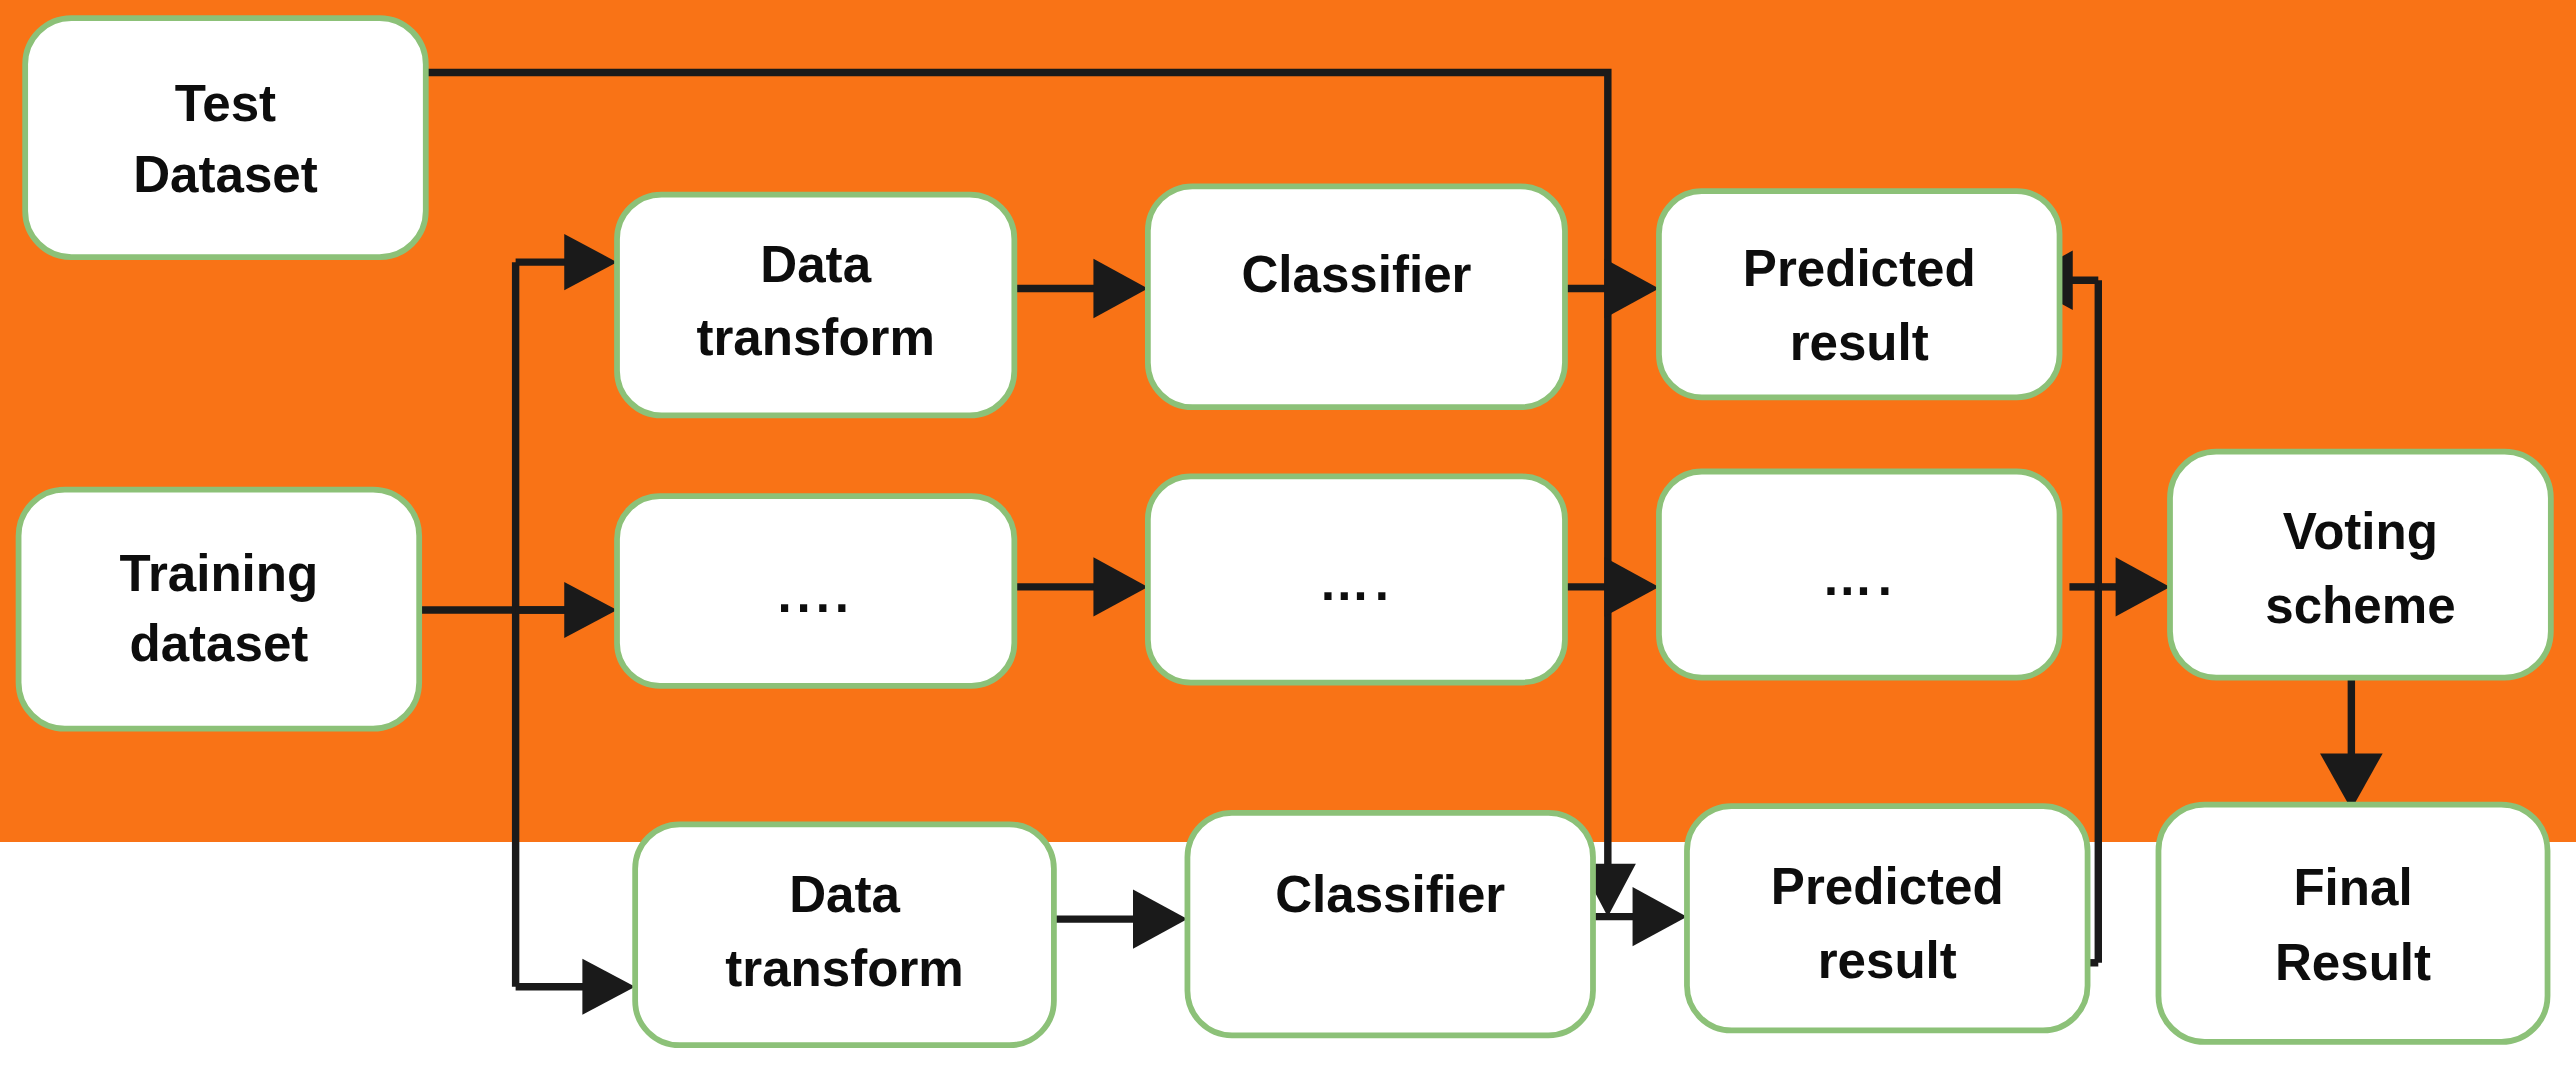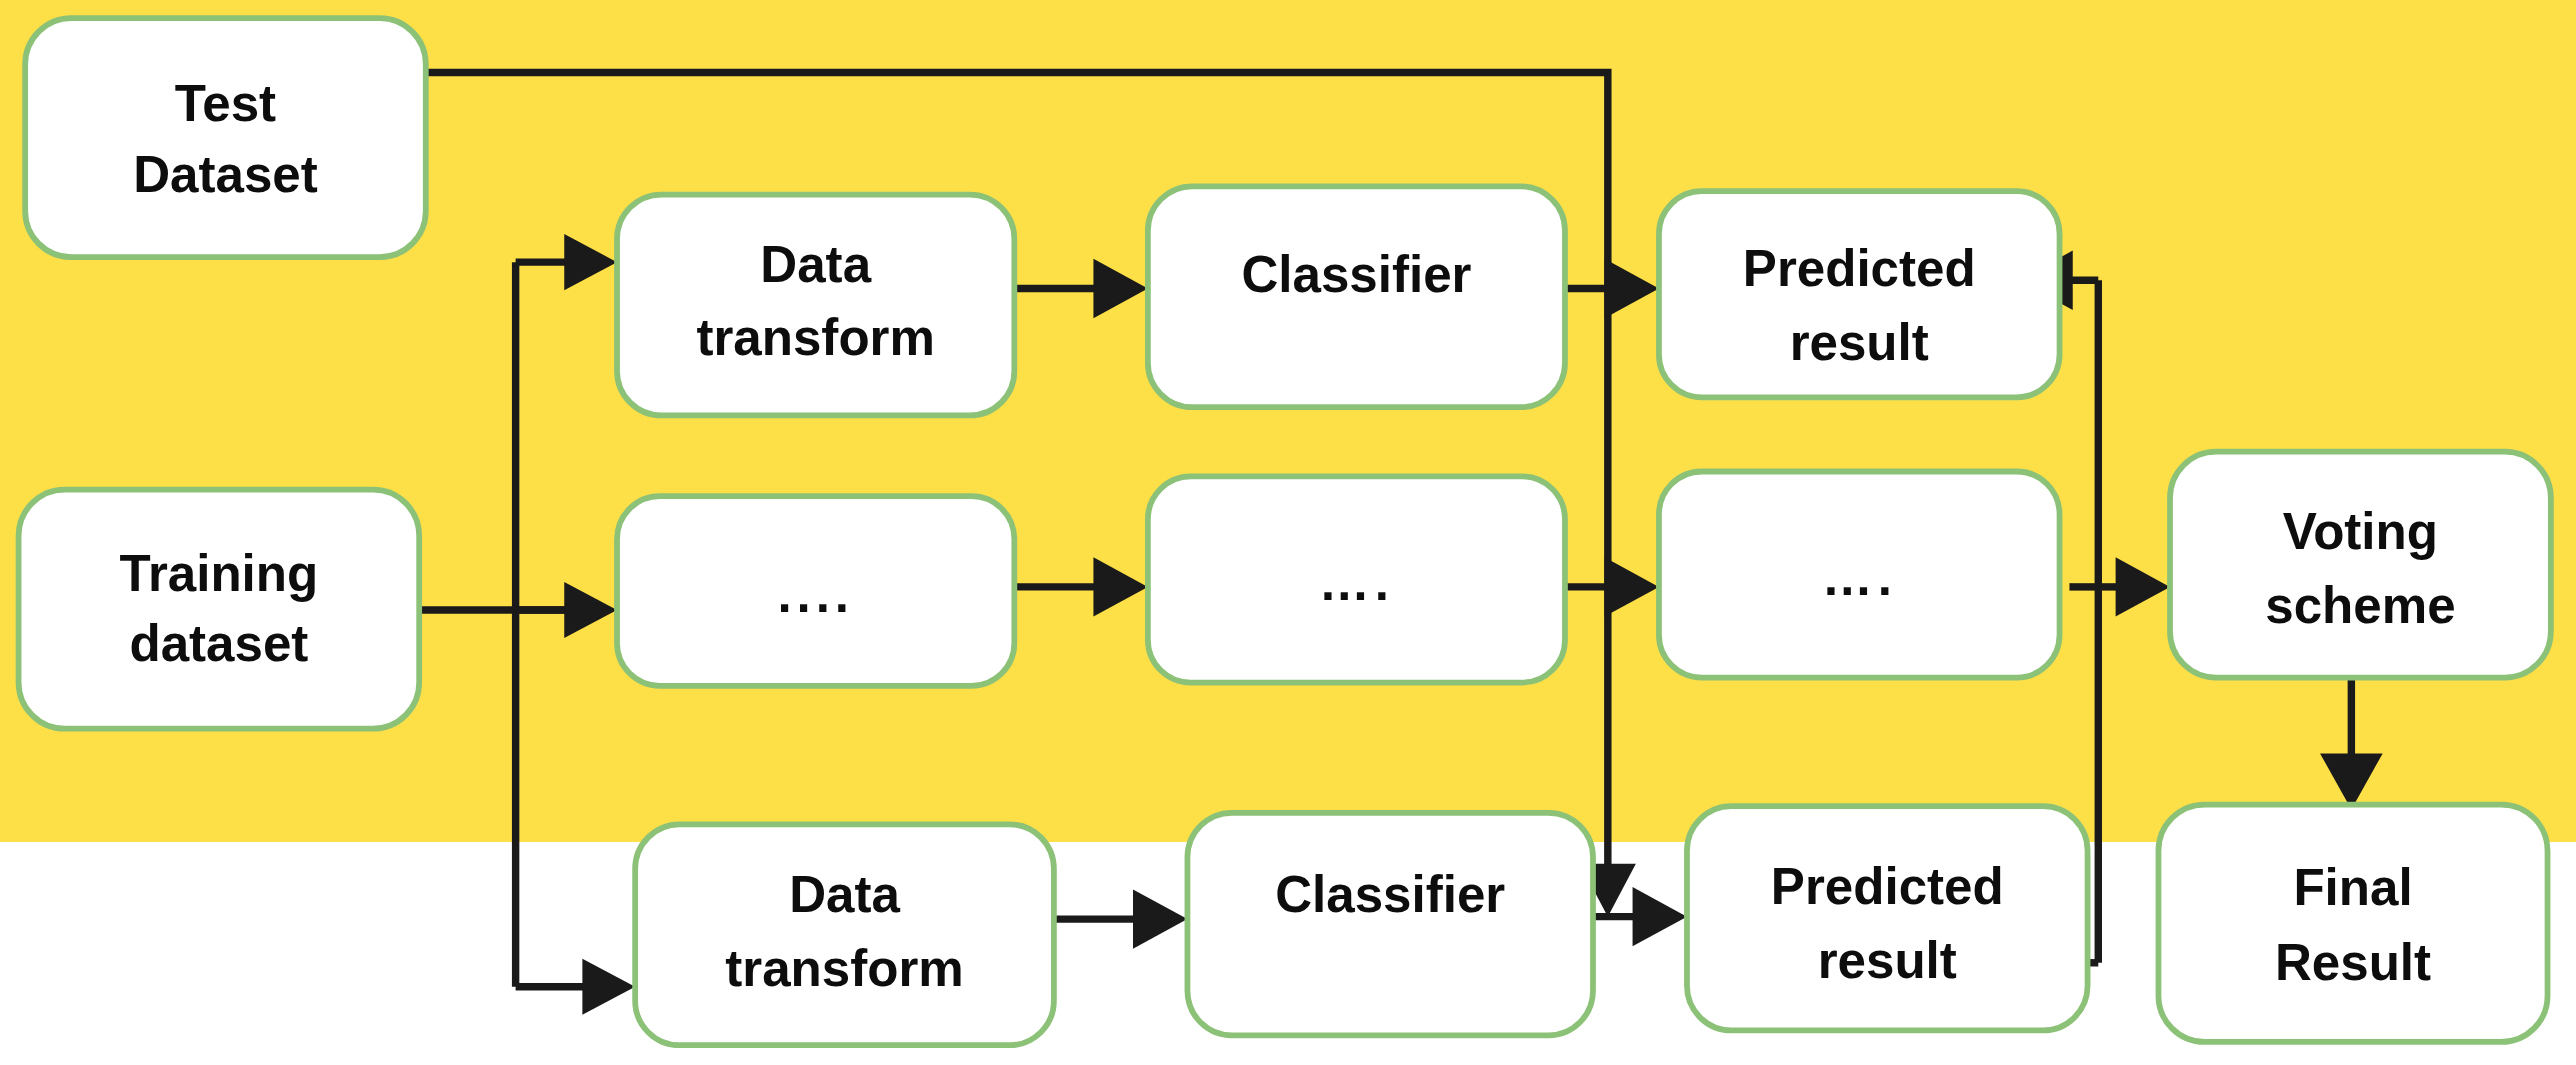--- a/index.html
+++ b/index.html
@@ -10,21 +10,21 @@
   body {
     width: 2576px;
     height: 1065px;
     font-family: "Liberation Sans", sans-serif;
     overflow: hidden;
   }
   #diagram-root {
     position: relative;
     width: 2576px;
     height: 842px;
-    background: #fde047;
+    background: #f97316;
   }
   svg.canvas {
     position: absolute;
     top: 0;
     left: 0;
     width: 2576px;
     height: 1065px;
   }
   .node-label {
     font-family: "Liberation Sans", sans-serif;

